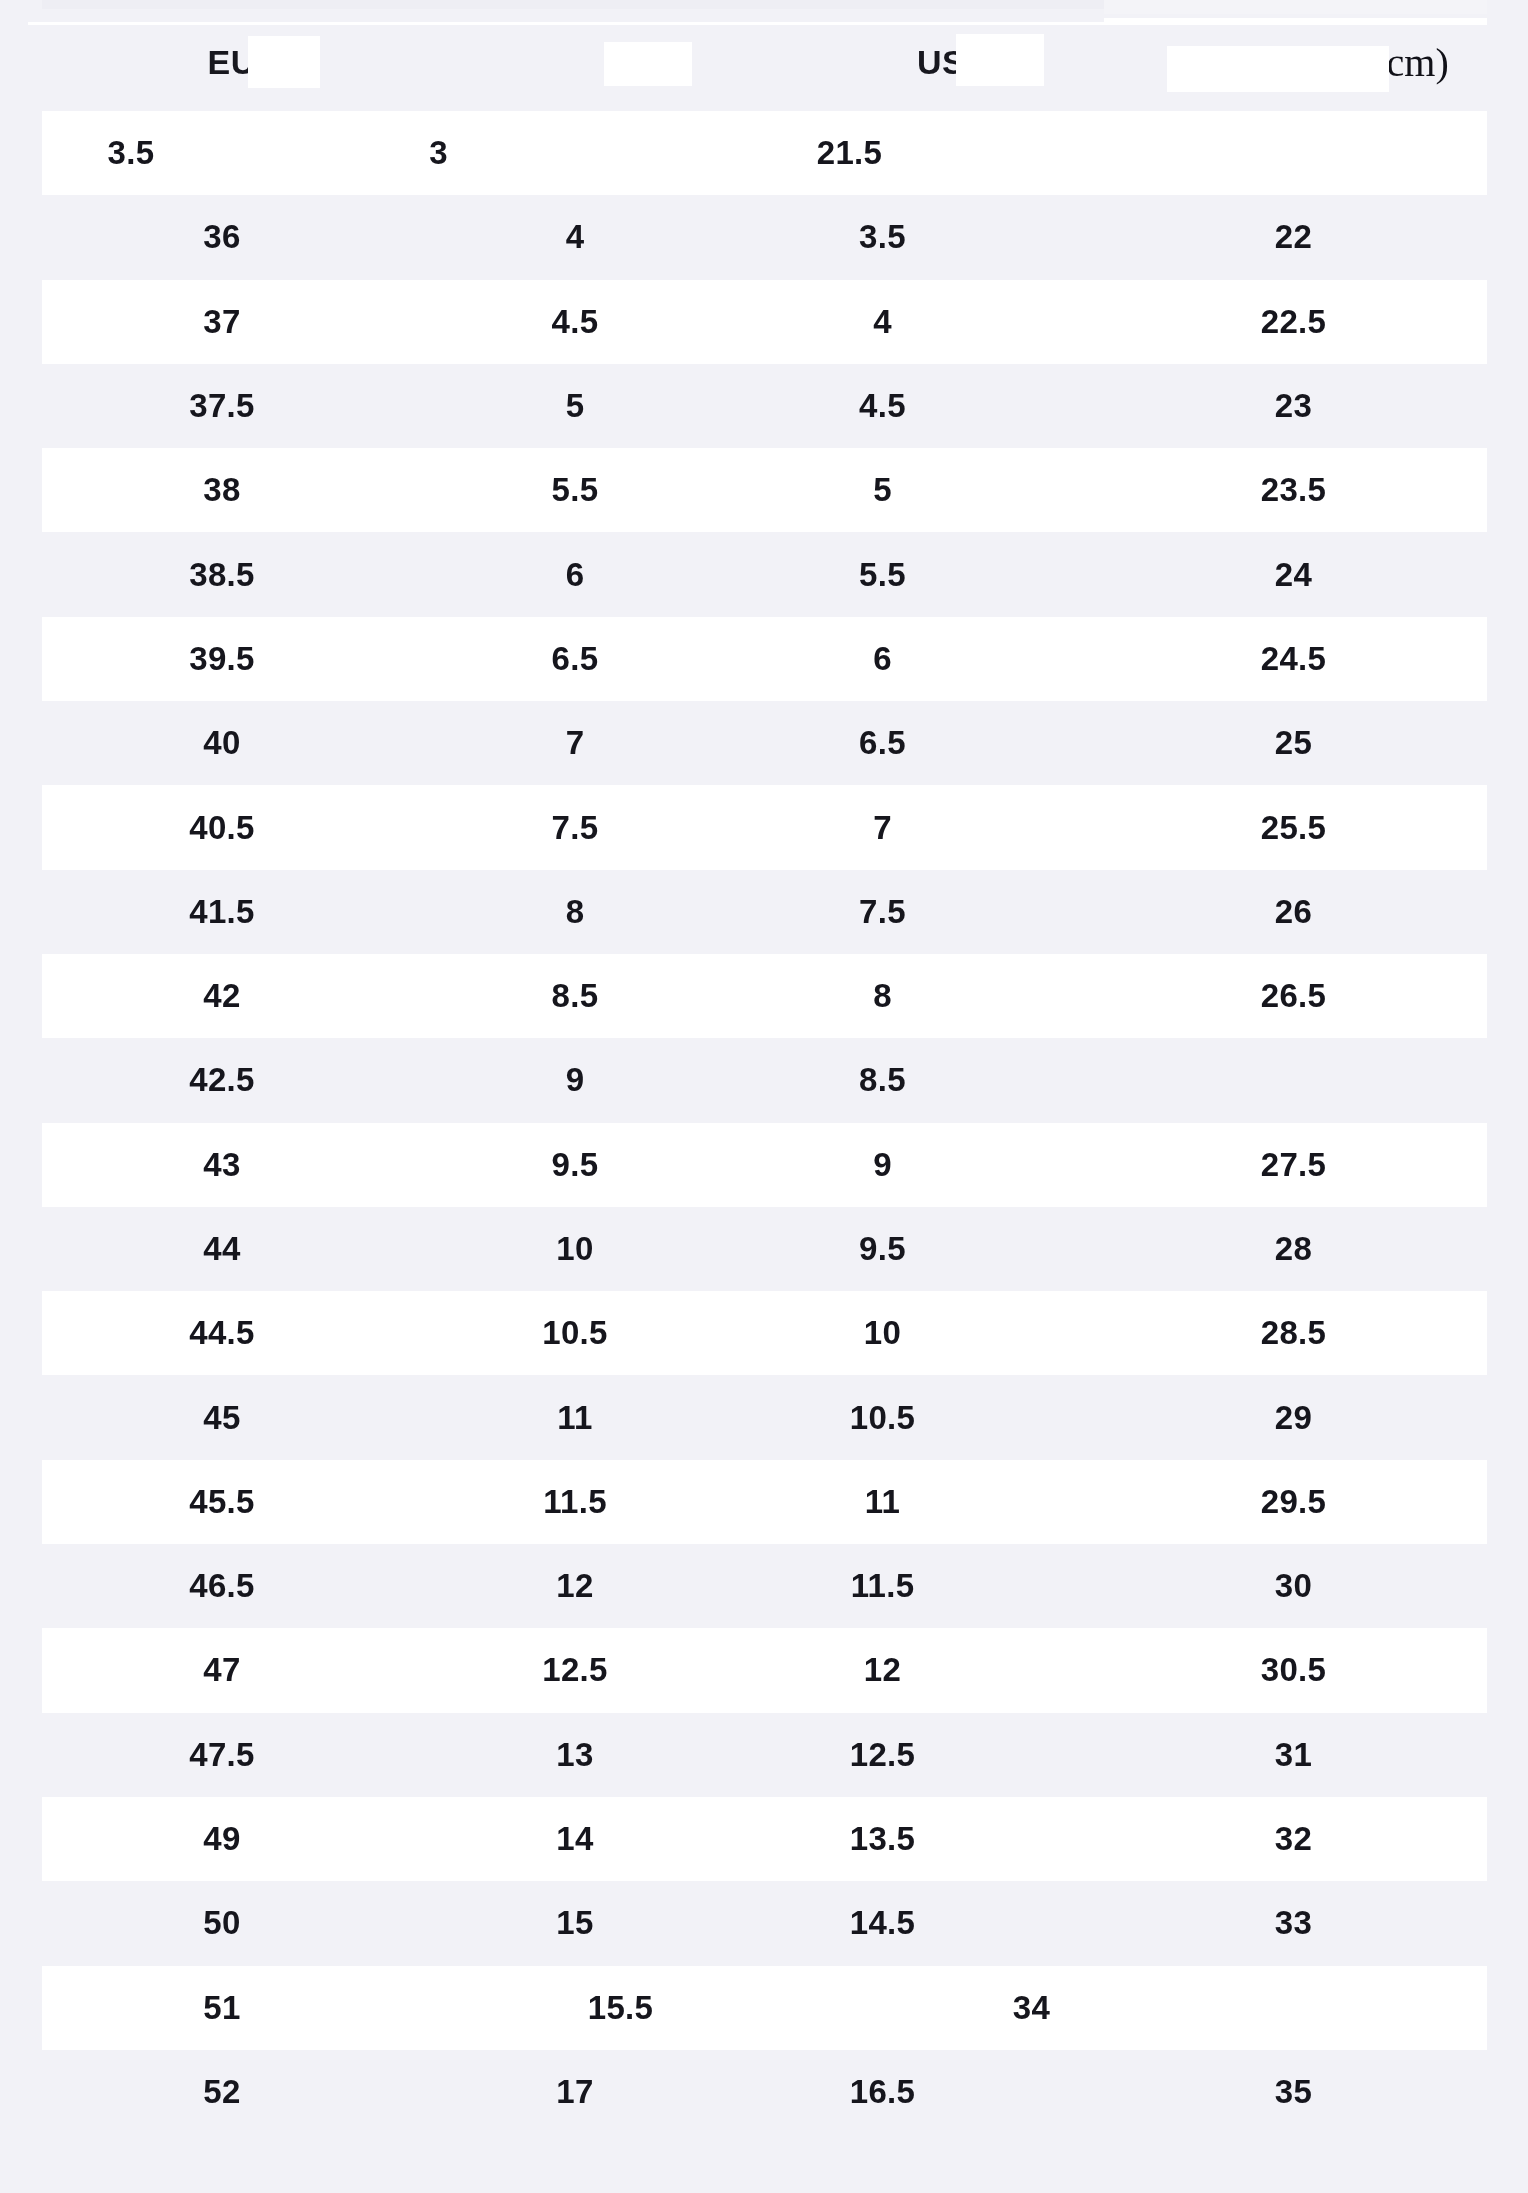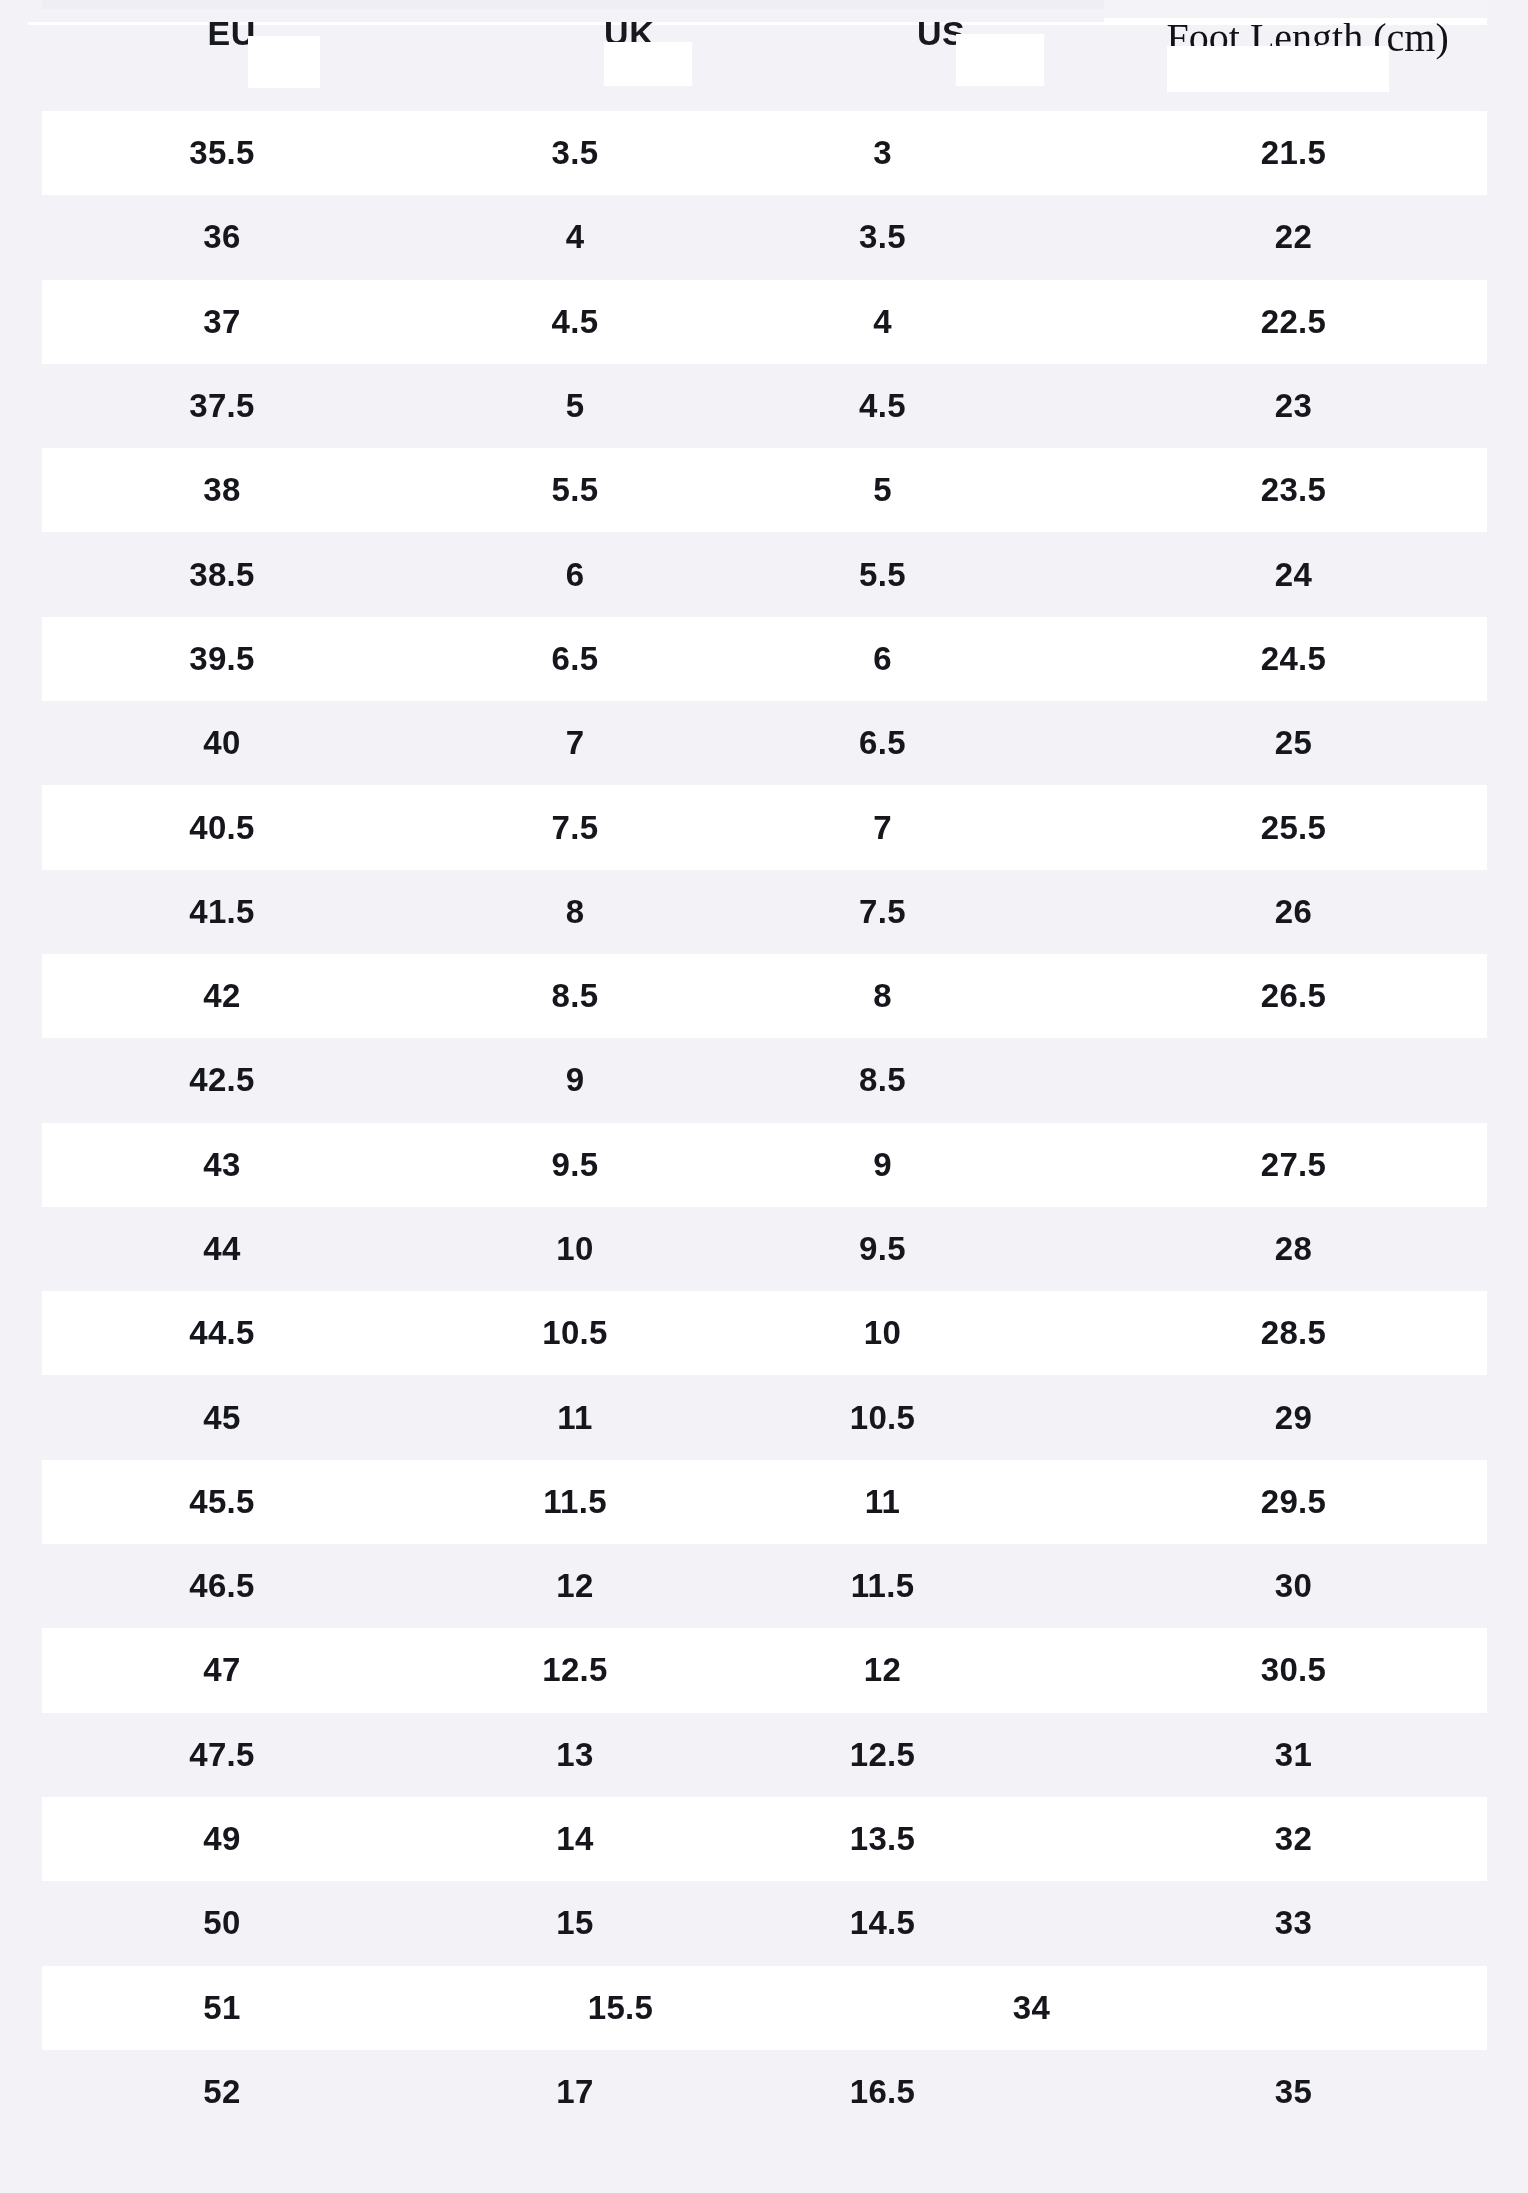--- a/index.html
+++ b/index.html
@@ -51,20 +51,21 @@
   .header-rule-right {
     position:absolute;
     left:1104px; top:18px;
     width:383px; height:4px;
     background:#ffffff;
   }
 
   .hcell {
     position:relative;
     display:flex;
+    align-items:center;
     justify-content:center;
     height:100%;
     margin-left:23px;
   }
   .hcell .htext {
     font-size:34px;
     font-weight:700;
     color:#18181f;
     letter-spacing:0.5px;
     white-space:nowrap;
@@ -158,21 +159,20 @@
   </div>
 
   <div class="occlusion occ-eu"></div>
   <div class="occlusion occ-us"></div>
   <div class="occlusion occ-uk"></div>
   <div class="occlusion occ-fl"></div>
 
   <div class="rows" id="rows-container">
       <div class="row odd">
         <div class="stripe"></div>
-        <div class="cell col-eu">35.5</div>
         <div class="cell col-us">3.5</div>
         <div class="cell col-uk">3</div>
         <div class="cell col-fl">21.5</div>
       </div>
       <div class="row even">
         <div class="stripe"></div>
         <div class="cell col-eu">36</div>
         <div class="cell col-us">4</div>
         <div class="cell col-uk">3.5</div>
         <div class="cell col-fl">22</div>

